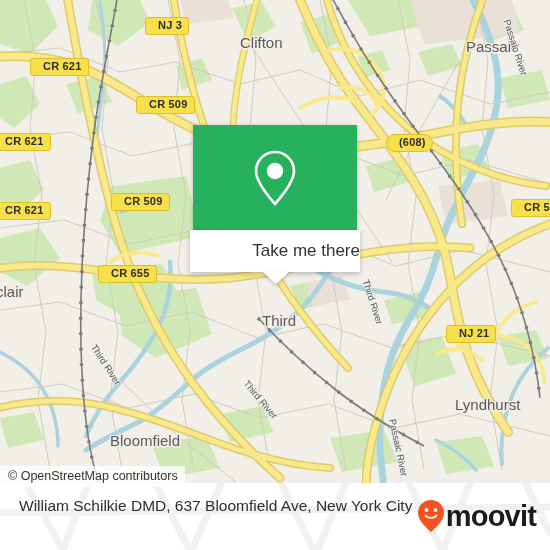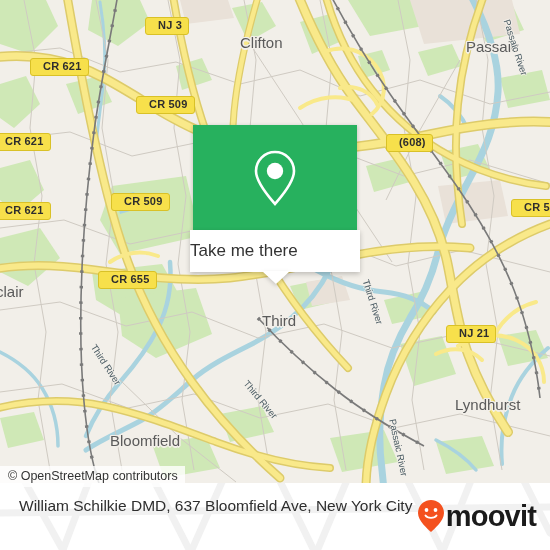--- a/index.html
+++ b/index.html
@@ -69,21 +69,21 @@
     box-shadow:0 1px 4px rgba(0,0,0,.22);
     display:flex;align-items:center;justify-content:center;
     box-sizing:border-box;
   }
   #card-foot{
     position:relative;
     width:170px;margin-left:-3px;
     height:42px;
     background:#fff;
     box-shadow:0 2px 5px rgba(0,0,0,.22);
-    display:flex;align-items:center;justify-content:flex-start;
+    display:flex;align-items:center;justify-content:flex-end;
     box-sizing:border-box;
   }
   #card-foot-label{font-size:17px;color:#333;}
   #card-tail{
     position:absolute;left:72px;top:41px;
     width:0;height:0;
     border-left:14px solid transparent;
     border-right:14px solid transparent;
     border-top:13px solid #fff;
     filter:drop-shadow(0 2px 2px rgba(0,0,0,.18));
@@ -285,26 +285,26 @@
 
     <div class="river-label" style="left:512px;top:18px;transform:rotate(72deg);transform-origin:0 0;">Passaic River</div>
     <div class="river-label" style="left:371px;top:278px;transform:rotate(72deg);transform-origin:0 0;">Third River</div>
     <div class="river-label" style="left:98px;top:342px;transform:rotate(57deg);transform-origin:0 0;">Third River</div>
     <div class="river-label" style="left:250px;top:378px;transform:rotate(50deg);transform-origin:0 0;">Third River</div>
     <div class="river-label" style="left:398px;top:418px;transform:rotate(78deg);transform-origin:0 0;">Passaic River</div>
 
     <div class="shield" style="left:145px;top:17px;">NJ 3</div>
     <div class="shield" style="left:30px;top:58px;">CR 621</div>
     <div class="shield" style="left:136px;top:96px;">CR 509</div>
-    <div class="shield" style="left:386px;top:134px;">(608)</div>
+    <div class="shield" style="left:386px;top:134px;border-radius:9px;">(608)</div>
     <div class="shield" style="left:-8px;top:133px;">CR 621</div>
     <div class="shield" style="left:-8px;top:202px;">CR 621</div>
     <div class="shield" style="left:111px;top:193px;">CR 509</div>
     <div class="shield" style="left:511px;top:199px;">CR 507</div>
-    <div class="shield" style="left:98px;top:271px;">CR 655</div>
+    <div class="shield" style="left:98px;top:265px;">CR 655</div>
     <div class="shield" style="left:446px;top:325px;">NJ 21</div>
   </div>
 
   <div id="attribution">© OpenStreetMap contributors</div>
 
   <div id="card">
     <div id="card-top">
       <svg width="56" height="64" viewBox="0 0 56 64">
         <path d="M28,6 C38.5,6 47,14.5 47,25 C47,37 33,52 28,58 C23,52 9,37 9,25 C9,14.5 17.5,6 28,6 Z" fill="none" stroke="#ffffff" stroke-width="2.6"></path>
         <circle cx="28" cy="25" r="8.2" fill="#ffffff"></circle>

